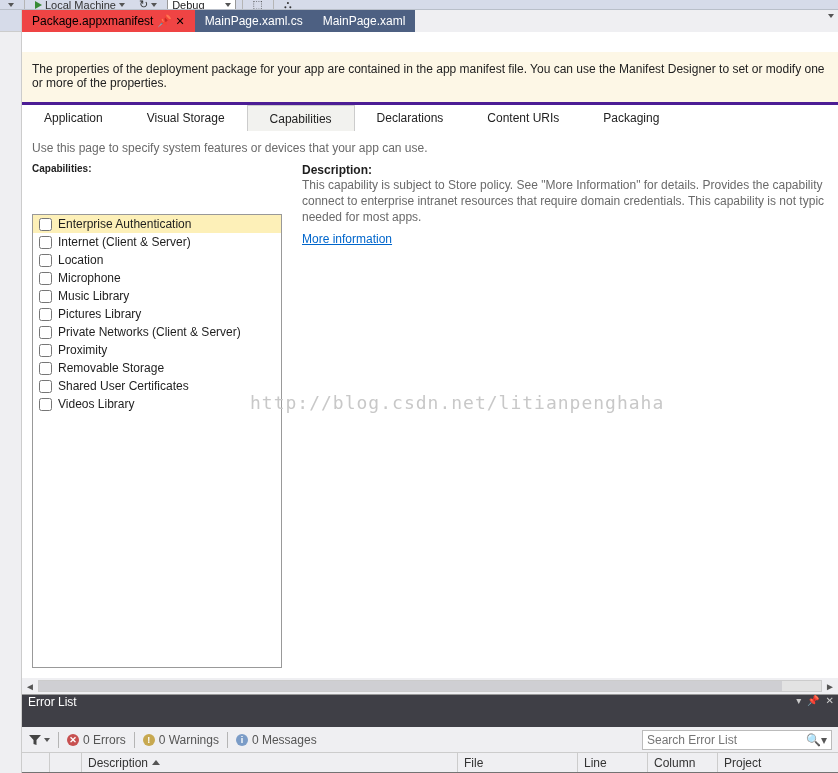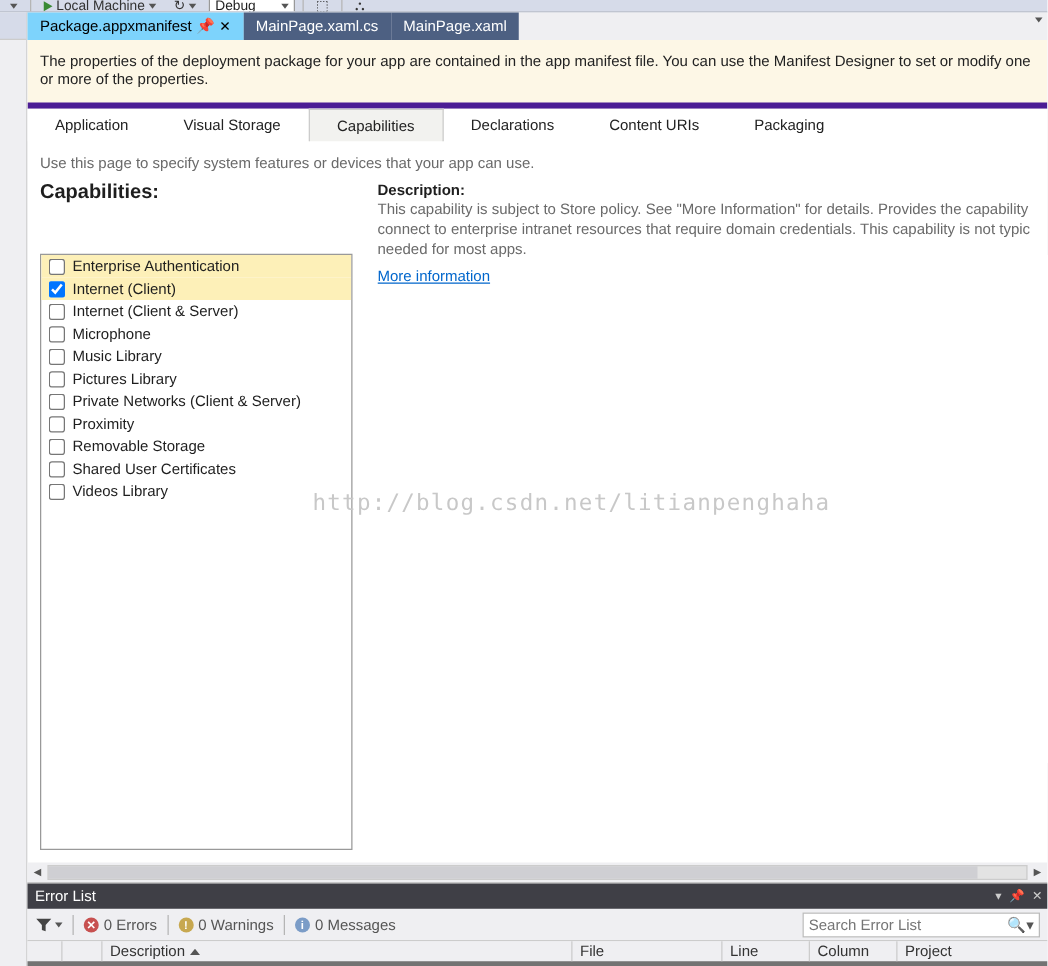--- a/index.html
+++ b/index.html
@@ -9,60 +9,60 @@
   .tri-down { width:0;height:0;border-left:3px solid transparent;border-right:3px solid transparent;border-top:4px solid #555; }
   .play-icon { width:0;height:0;border-left:7px solid #388a34;border-top:4px solid transparent;border-bottom:4px solid transparent; }
   .combo { background:#fff;border:1px solid #999;height:18px;display:flex;align-items:center;padding:0 4px;font-size:11px;gap:20px; }
   .sep { width:1px; height:16px; background:#b5b5b5; }
   .main-wrap { display:flex; height: calc(100% - 10px); }
   .left-gutter { width:22px; background:#efeff2; border-right:1px solid #ccc; }
   .left-gutter .gutter-box { height:22px; border-bottom:1px solid #ccc; background:#d6dbe9; }
   .right-area { flex:1; display:flex; flex-direction:column; }
   .tabs-row { height:22px; background:#efeff2; display:flex; align-items:flex-end; position:relative; }
   .tab { height:22px; padding:0 10px; display:flex; align-items:center; font-size:12px; color:#fff; gap:6px; cursor:pointer; }
-  .tab.active { background:#7dd3fc; color:#000; }
+  .tab.active { background:#ef4444; color:#000; }
   .tab.inactive { background:#4d6082; color:#fff; }
   .tab .pin { width:10px; height:10px; display:flex; align-items:center; justify-content:center; }
   .tab .close { font-family:Arial;font-size:11px; }
   .tabs-row .drop { position:absolute; right:4px; top:4px; }
   .manifest-body { flex:1; background:#fff; display:flex; flex-direction:column; overflow:hidden; }
-  .info-band { background:#fdf7e6; border-bottom:5px solid #4c1d95; padding:10px 10px 12px 10px; font-size:12px; color:#222; }
+  .info-band { background:#fdf7e6; border-bottom:3px solid #4c1d95; padding:10px 10px 12px 10px; font-size:12px; color:#222;margin-top:20px; }
   .mtabs { height:26px; background:#fff; display:flex; align-items:stretch; }
   .mtabs .mtab { flex:0 0 auto; padding:0 22px; display:flex; align-items:center; font-size:12px; color:#222; cursor:pointer; }
   .mtabs .mtab.active { background:#f2f2ef; border:1px solid #ccc; border-bottom:none; }
   .sub-note { padding:10px 10px 8px 10px; color:#6a6a6a; font-size:12px; }
   .cap-area { flex:1; display:flex; padding:0 10px 10px 10px; gap:20px; overflow:hidden; }
   .cap-left { width:250px; display:flex; flex-direction:column; }
-  .cap-left h4 { font-size:16px; font-weight:bold; margin-bottom:6px; }
+  .cap-left h4 { font-size:10px; font-weight:bold; margin-bottom:6px; }
   .cap-list { border:1px solid #999; flex:1; overflow:auto; background:#fff;margin-top:34px; }
   .cap-row { display:flex; align-items:center; gap:6px; padding:2px 6px; font-size:12px; cursor:pointer; }
   .cap-row.selected { background:#fdf0b8; }
   .cap-row input[type=checkbox] { width:13px; height:13px; }
   .cap-right { flex:1; overflow:hidden; }
   .cap-right h4 { font-size:12px; font-weight:bold; margin-bottom:0; }
   .cap-right .desc { color:#6a6a6a; font-size:12px; line-height:1.35; }
   .cap-right a { color:#0066cc; text-decoration:underline; font-size:12px; display:inline-block; margin-top:6px; }
   .hscroll { height:16px; background:#efeff2; display:flex; align-items:center; }
   .hscroll .arrow { width:16px; text-align:center; color:#555; font-size:10px; }
   .hscroll .track { flex:1; height:12px; background:#e3e3e3; border:1px solid #ccc; position:relative; }
   .hscroll .thumb { position:absolute; left:0; top:0; height:100%; width:95%; background:#cfcfd3; }
   .error-panel { border-top:1px solid #999; background:#efeff2; display:flex; flex-direction:column; }
-  .error-title { background:#3f3f46; color:#fff; height:20px; display:flex; align-items:center; padding:0 6px; font-size:12px; position:relative; }
+  .error-title { background:#3f3f46; color:#fff; height:32px; display:flex; padding:0 6px; font-size:12px; position:relative; }
   .error-title .tools { position:absolute; right:4px; display:flex; gap:6px; color:#ccc; font-size:10px; }
   .error-toolbar { height:26px; background:#efeff2; border-bottom:1px solid #ccc; display:flex; align-items:center; gap:8px; padding:0 6px; }
   .error-toolbar .filter { display:flex; align-items:center; gap:2px; }
   .chip { display:flex; align-items:center; gap:4px; font-size:12px; color:#555; }
   .chip .dot { width:12px;height:12px;border-radius:50%;background:#bbb;display:flex;align-items:center;justify-content:center;color:#fff;font-size:9px;font-weight:bold; }
   .chip .dot.err { background:#c75050; }
   .chip .dot.warn { background:#c7a850; }
   .chip .dot.info { background:#7b9cc7; }
   .search-box { margin-left:auto; display:flex; align-items:center; border:1px solid #bbb; background:#fff; height:20px; width:190px; padding:0 4px; }
   .search-box input { border:none; outline:none; font-size:12px; flex:1; color:#ec4899; background:transparent; }
   .search-box .mag { font-size:12px; color:#555; }
-  .error-cols { height:20px; background:#efeff2; border-bottom:4px solid #737373; display:flex; align-items:center; font-size:12px; color:#333; }
+  .error-cols { height:20px; background:#efeff2; border-bottom:1px solid #737373; display:flex; align-items:center; font-size:12px; color:#333; }
   .error-cols .col { border-right:1px solid #ccc; padding:0 6px; display:flex; align-items:center; height:100%; }
   .error-cols .col.first { width:28px; }
   .error-cols .col.second { width:32px; }
   .error-cols .col.desc { flex:1; }
   .error-cols .col.file { width:120px; }
   .error-cols .col.line { width:70px; }
   .error-cols .col.column { width:70px; }
   .error-cols .col.project { flex:0 0 120px; border-right:none; }
   .sort-tri { width:0;height:0;border-left:4px solid transparent;border-right:4px solid transparent;border-bottom:5px solid #555;margin-left:4px; }
   .watermark { position:absolute; top:392px; left:250px; color:#c8c8c8; font-size:18px; font-family:Consolas,monospace; letter-spacing:1px; pointer-events:none; }
@@ -130,27 +130,27 @@
       <div class="sub-note">Use this page to specify system features or devices that your app can use.</div>
 
       <div class="cap-area">
         <div class="cap-left">
           <h4>Capabilities:</h4>
           <div class="cap-list" id="cap-list">
               <div class="cap-row selected">
                 <input type="checkbox" style="">
                 <span>Enterprise Authentication</span>
               </div>
-              <div class="cap-row selected">
-                <input type="checkbox" checked="" style="">
-                <span>Internet (Client)</span>
-              </div>
               <div class="cap-row">
                 <input type="checkbox" style="">
                 <span>Internet (Client &amp; Server)</span>
+              </div>
+              <div class="cap-row">
+                <input type="checkbox" style="">
+                <span>Location</span>
               </div>
               <div class="cap-row">
                 <input type="checkbox" style="">
                 <span>Microphone</span>
               </div>
               <div class="cap-row">
                 <input type="checkbox" style="">
                 <span>Music Library</span>
               </div>
               <div class="cap-row">

